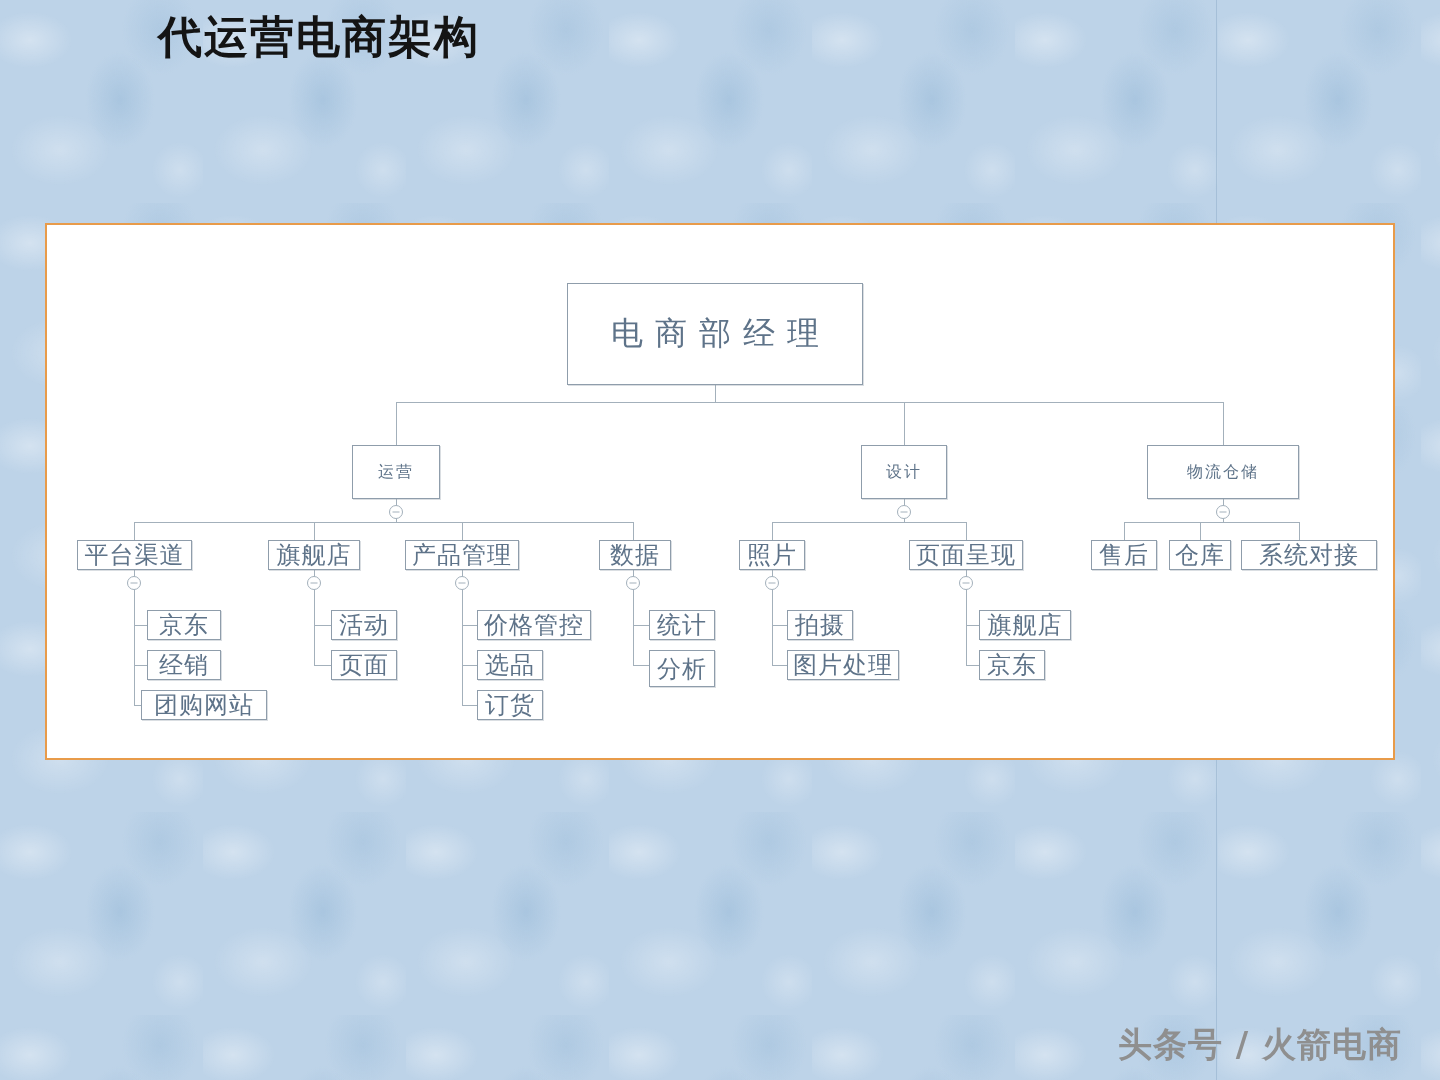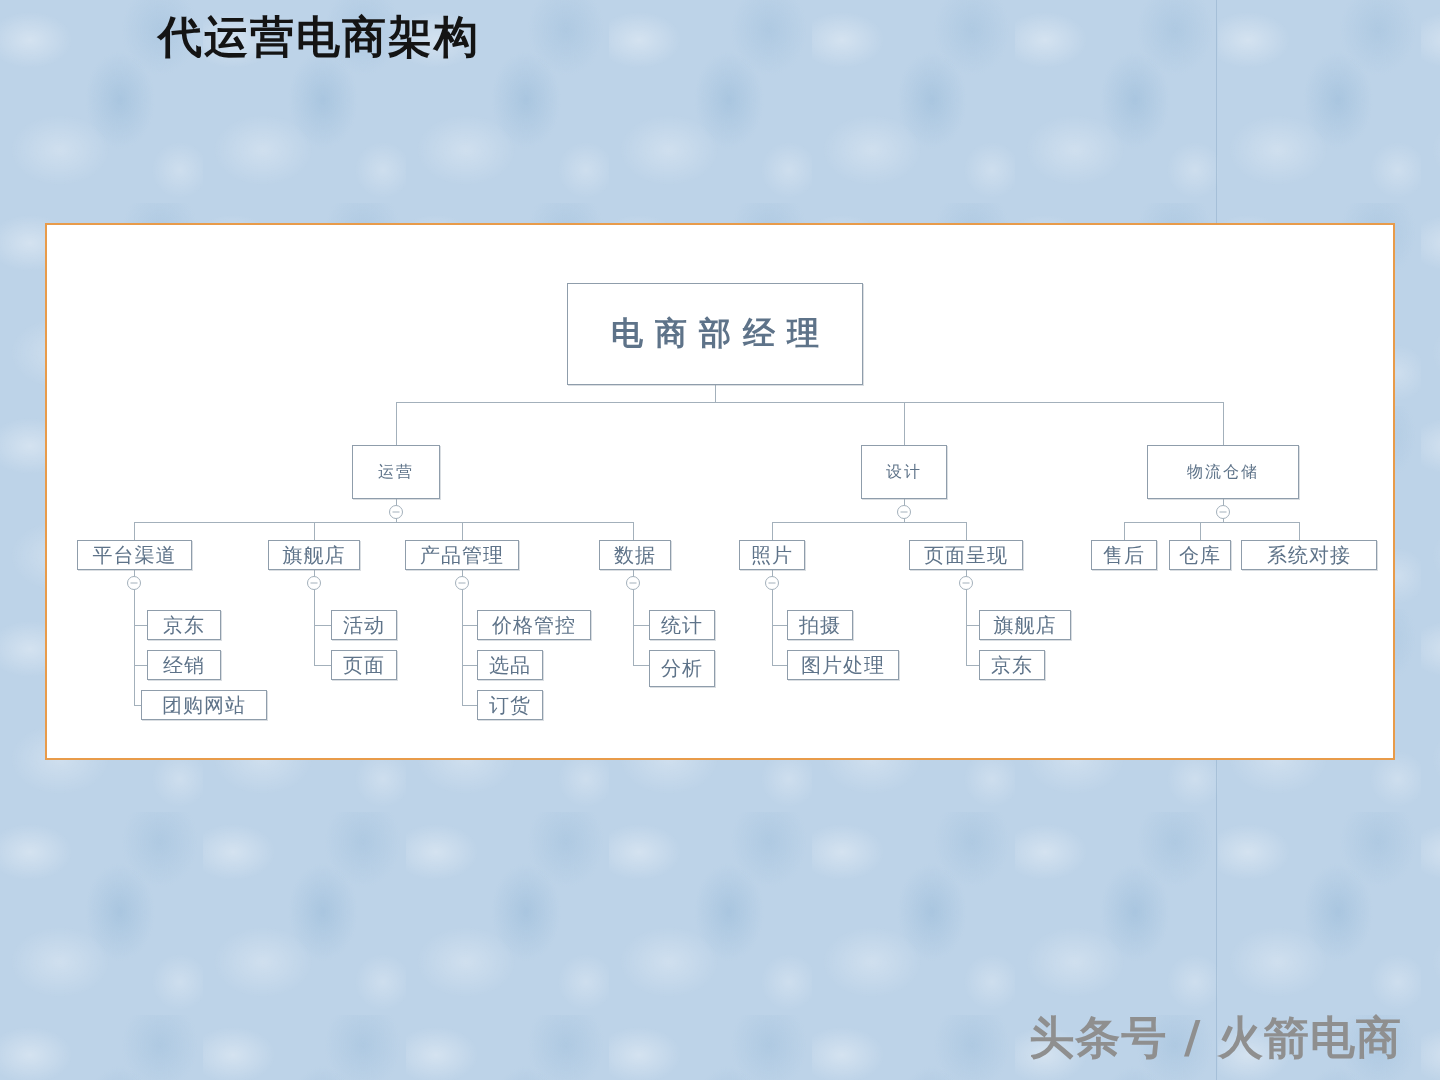--- a/index.html
+++ b/index.html
@@ -56,28 +56,28 @@
     border: 1px solid #8f9dab;
     box-shadow: 1px 1px 0 rgba(150,160,172,0.35);
     color: #5e7389;
     display: flex;
     align-items: center;
     justify-content: center;
     font-family: "DejaVu Serif", "Liberation Serif", serif;
     white-space: nowrap;
     text-align: center;
   }
-  .node.root { font-size: 32px; font-weight: bold; letter-spacing: 12px; padding-left: 12px; }
+  .node.root { font-size: 32px; font-weight: normal; letter-spacing: 12px; padding-left: 12px; }
   .node.l2   { font-size: 16px; letter-spacing: 2px; }
-  .node.l3, .node.l4 { font-size: 20px; letter-spacing: 1px; }
+  .node.l3, .node.l4 { font-size: 24px; letter-spacing: 1px; }
 
   .watermark {
     position: absolute;
     right: 38px; bottom: 12px;
-    font-size: 45px;
+    font-size: 34px;
     font-weight: bold;
     color: #8f8f8f;
     letter-spacing: 1px;
     margin-top: 22px;
   }
 </style>
 </head>
 <body>
 
 <div class="slide">

